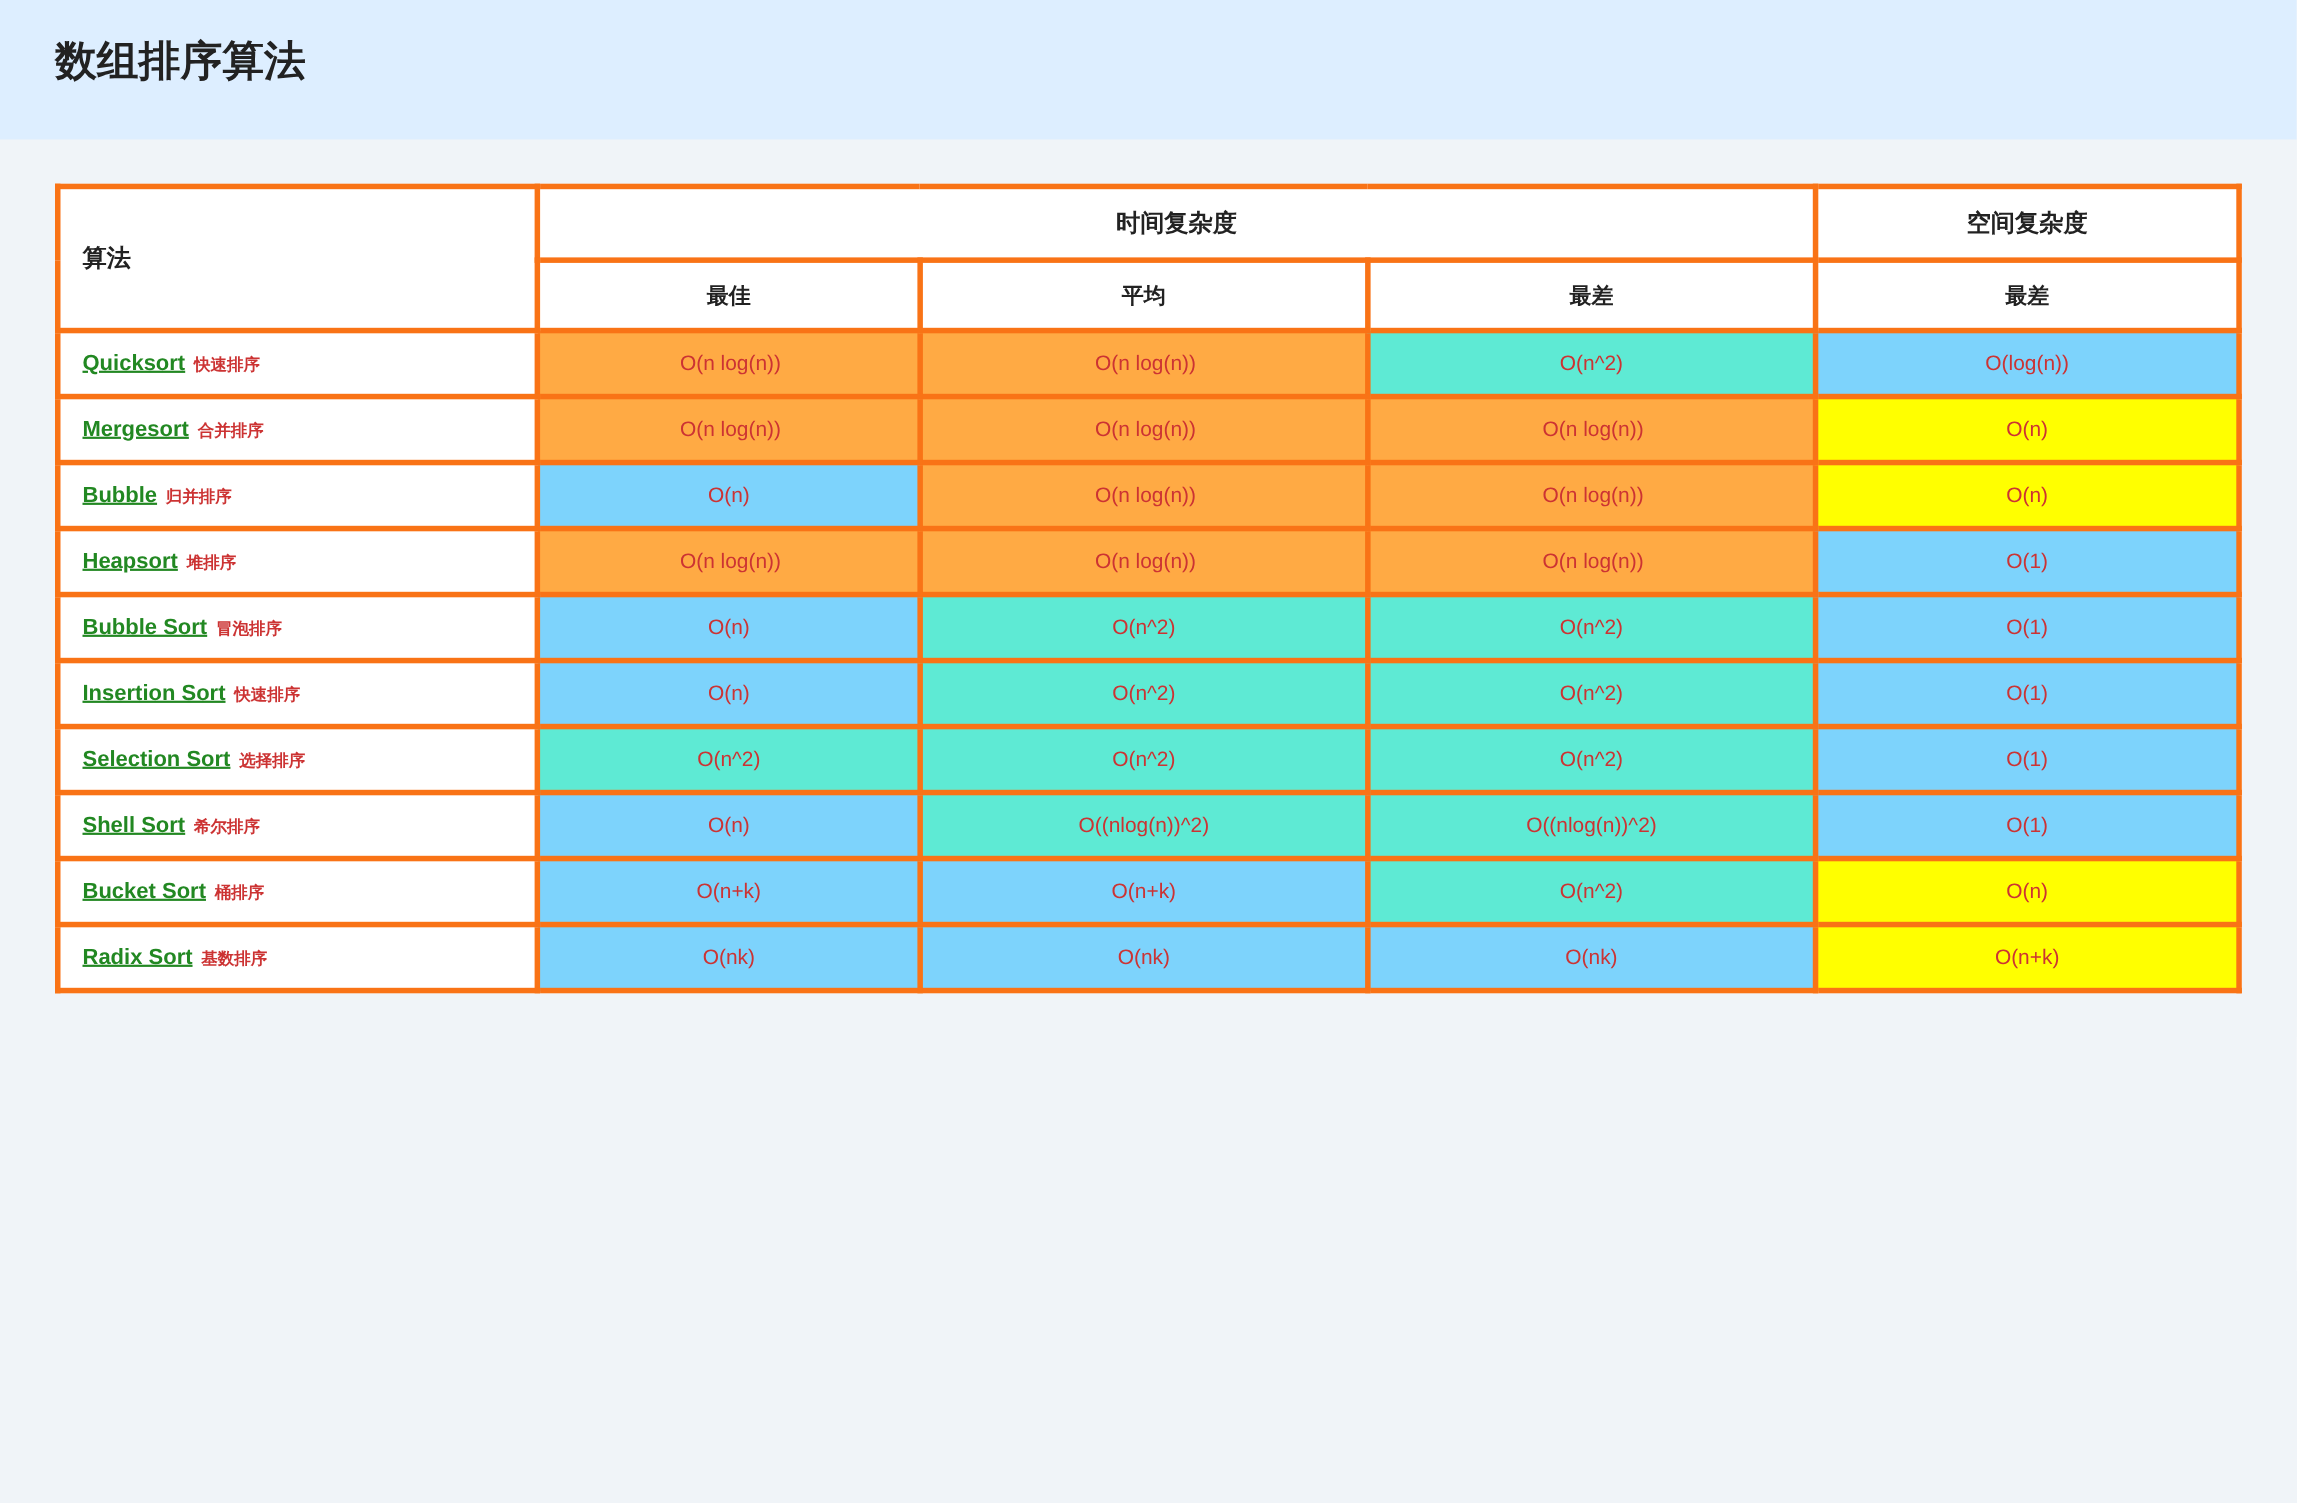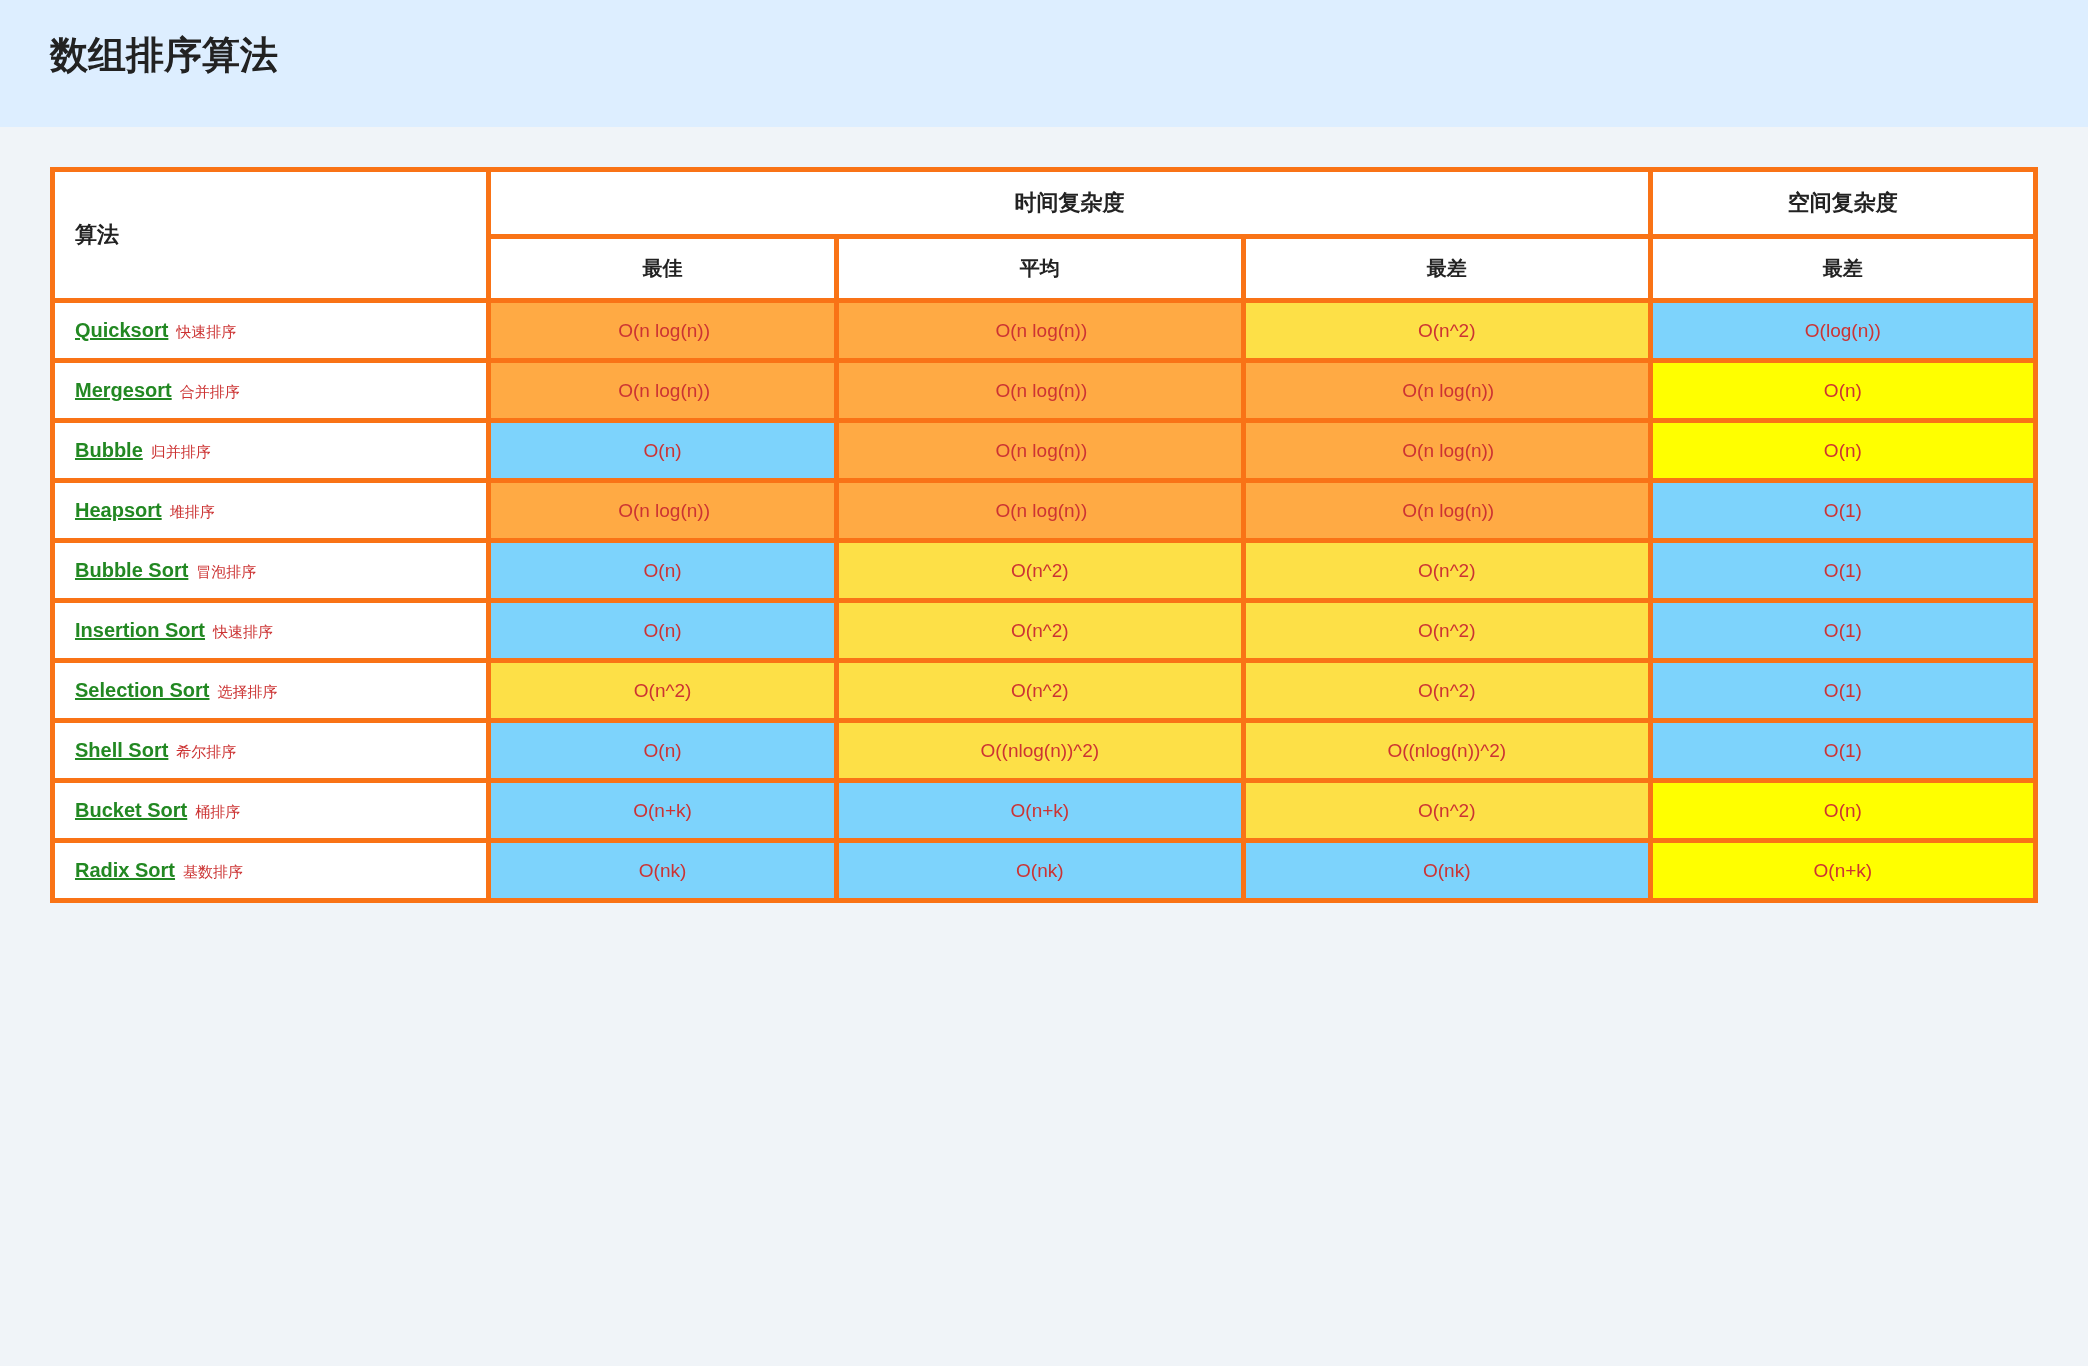--- a/index.html
+++ b/index.html
@@ -53,26 +53,27 @@
       font-weight: bold;
       font-size: 20px;
       color: #228822;
       text-decoration: underline;
       cursor: pointer;
     }
     .algo-chinese {
       font-size: 15px;
       color: #cc3333;
       margin-left: 8px;
+      font-weight: bold;
     }
     
     .bg-green { background-color: #7dd3fc; color: #cc3333; }
     .bg-yellow { background-color: #ffff00; color: #cc3333; }
     .bg-orange { background-color: #ffaa44; color: #cc3333; padding-left: 23px; }
-    .bg-red { background-color: #fde047; color: #cc3333; }
+    .bg-red { background-color: #5eead4; color: #cc3333; }
     td.algo-cell {
       text-align: left;
       background: white;
     }
     .complexity-text {
       font-size: 19px;
     }
   </style>
 </head>
 <body>

